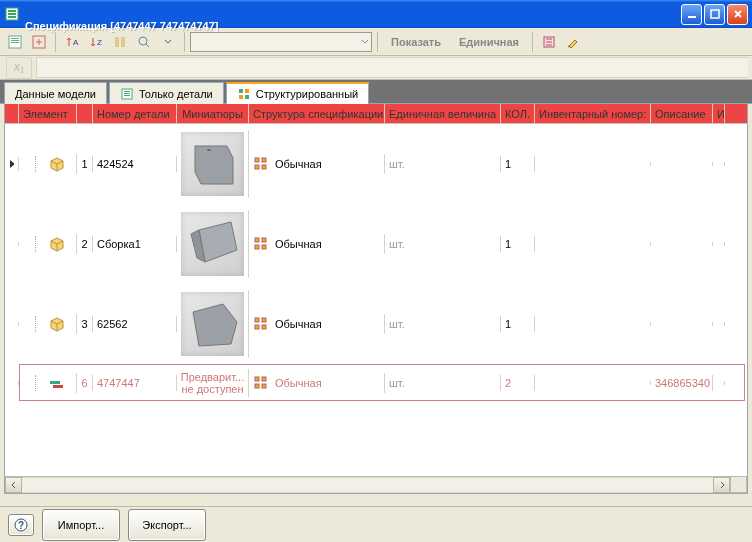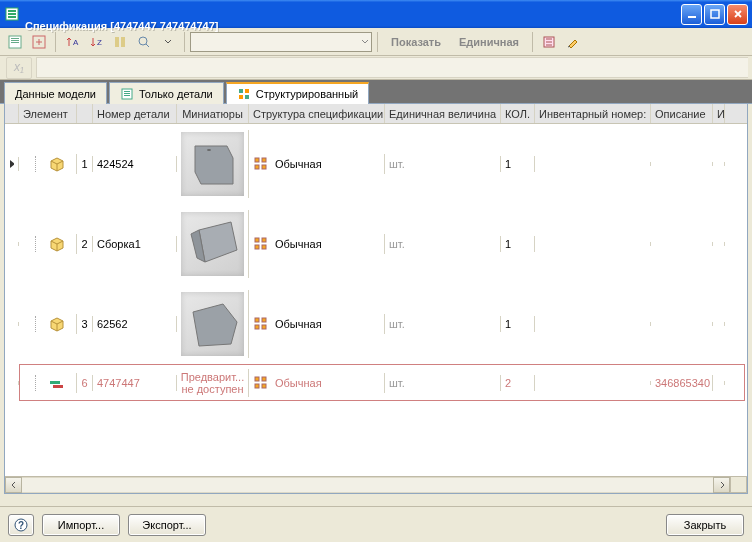--- a/index.html
+++ b/index.html
@@ -146,21 +146,21 @@
     background: #fff;
     border: 1px solid #91a7c0;
     border-top: none;
     margin: 0 4px;
     height: 390px;
     position: relative;
     overflow: hidden;
   }
   .grid-header {
     display: flex;
-    background: #e5e5e5;
+    background: #ef4444;
     border-bottom: 1px solid #c8c5b4;
     height: 20px;
     font-size: 11px;
   }
   .grid-header .col, .row .cell {
     border-right: 1px solid #d6d3c4;
     padding: 2px 4px;
     overflow: hidden;
     white-space: nowrap;
   }
@@ -243,21 +243,21 @@
   .bottom {
     position:absolute; left:0; right:0; bottom:0;
     height:36px;
     background:#ece9d8;
     border-top:1px solid #c0bba8;
     display:flex; align-items:center;
     padding: 0 8px;
     gap:8px;
   }
   .btn {
-    height:22px; min-width:78px;
+    height:32px; min-width:78px;
     background:linear-gradient(#fefefe,#e8e5d6);
     border:1px solid #888;
     border-radius:3px;
     padding:0 12px;
     display:inline-flex; align-items:center; justify-content:center;
     cursor:pointer;
     box-shadow: inset 0 0 0 1px #fff;
   }
   .help-btn {
     width:26px; height:22px; min-width:26px;
@@ -603,16 +603,13 @@
         <text x="7" y="11" font-size="10" text-anchor="middle" fill="#357" font-weight="bold">?</text>
       </svg>
   </div>
   <div class="btn">
       <span>Импорт...</span>
     </div>
   <div class="btn">
       <span>Экспорт...</span>
     </div>
   <div class="spacer"></div>
-  <div class="btn">
-      <span>Закрыть</span>
-    </div>
 </div>
 
 </body></html>

